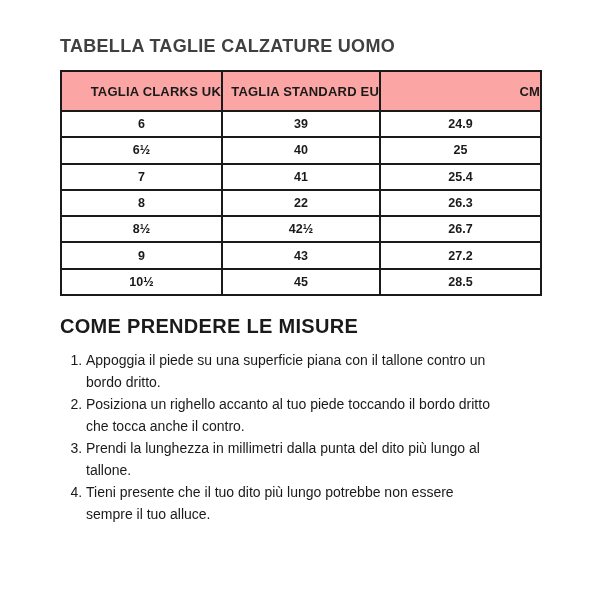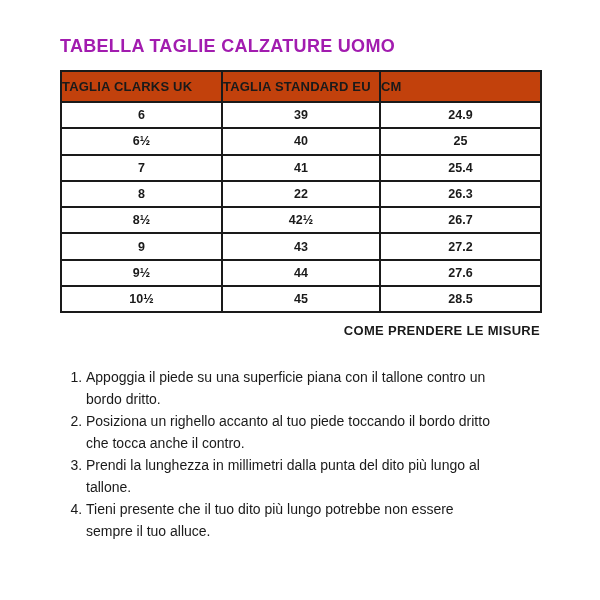--- a/index.html
+++ b/index.html
@@ -14,60 +14,59 @@
   .page {
     width: 600px;
     height: 600px;
     background: #ffffff;
     padding: 36px 60px 0 60px;
   }
   .table-title {
     font-size: 18px;
     font-weight: 700;
     letter-spacing: 0.3px;
-    color: #a21caf;
+    color: #404040;
     margin-bottom: 13px;
     white-space: nowrap;
   }
   table.size-table {
     border-collapse: collapse;
     width: 480px;
     table-layout: fixed;
   }
   table.size-table, table.size-table th, table.size-table td {
     border: 2px solid #1a1a1a;
   }
   table.size-table th {
-    background: #c2410c;
+    background: #fca5a5;
     font-size: 13px;
     font-weight: 700;
-    text-align: left;
-    height: 31px;
+    text-align: right;
+    height: 40px;
     letter-spacing: 0.2px;
   }
   table.size-table td {
     font-size: 12.5px;
     font-weight: 700;
     text-align: center;
     height: 26.3px;
     background: #ffffff;
   }
   .col-uk { width: 161px; }
   .col-eu { width: 158px; }
   .col-cm { width: 161px; }
   .measure-title {
-    margin-top: 10px;
-    font-size: 13px;
+    margin-top: 19px;
+    font-size: 20px;
     font-weight: 700;
     letter-spacing: 0.3px;
     white-space: nowrap;
-    text-align: right;
   }
   ol.steps {
-    margin-top: 28px;
+    margin-top: 11px;
     padding-left: 26px;
     padding-right: 50px;
     font-size: 14px;
     line-height: 22px;
     color: #1a1a1a;
   }
   ol.steps li { padding-left: 0px; }
 </style>
 </head>
 <body>
@@ -114,25 +113,20 @@
         <td>8½</td>
         <td>42½</td>
         <td>26.7</td>
       </tr>
       <tr>
         <td>9</td>
         <td>43</td>
         <td>27.2</td>
       </tr>
       <tr>
-        <td>9½</td>
-        <td>44</td>
-        <td>27.6</td>
-      </tr>
-      <tr>
         <td>10½</td>
         <td>45</td>
         <td>28.5</td>
       </tr>
     </tbody>
   </table>
 
   <div class="measure-title">COME PRENDERE LE MISURE</div>
 
   <ol class="steps">

